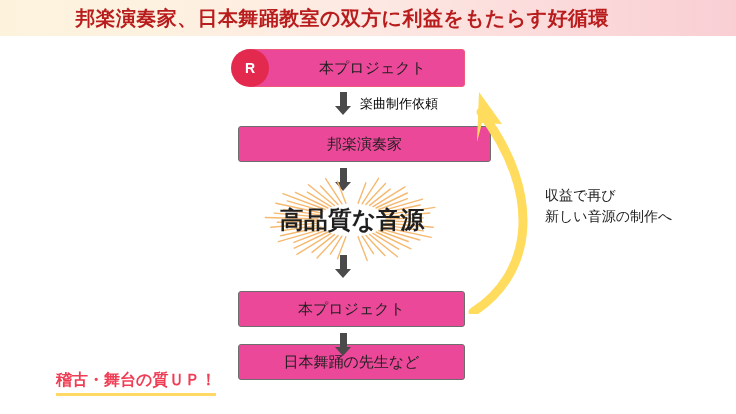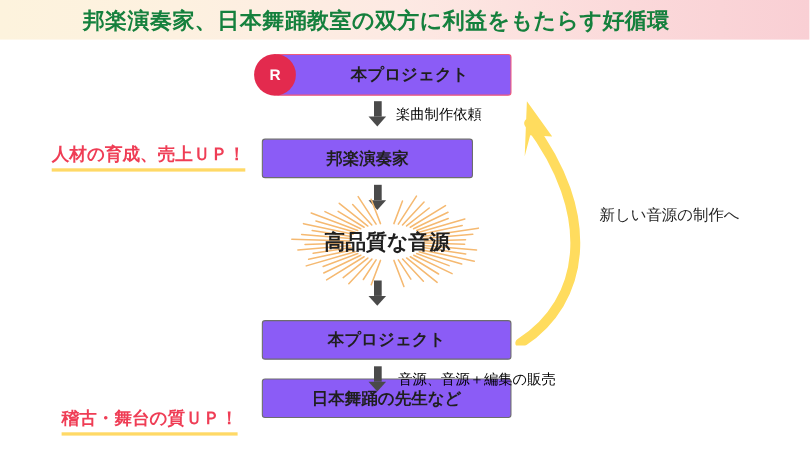--- a/index.html
+++ b/index.html
@@ -13,39 +13,39 @@
   #stage{position:relative;width:736px;height:414px;overflow:hidden;}
 
   
   .title-band{
     position:absolute;left:0;top:0;width:736px;height:36px;
     background:linear-gradient(to right,#fdf3dd 0%,#fdf1e0 22%,#fde9e3 50%,#fbd9da 78%,#f9cfd4 100%);
   }
   .title-text{
     position:absolute;left:0;top:0;width:684px;height:36px;
     display:flex;align-items:center;justify-content:center;
-    font-size:20px;font-weight:bold;color:#15803d;letter-spacing:0.4px;
+    font-size:20px;font-weight:bold;color:#b91c1c;letter-spacing:0.4px;
     white-space:nowrap;
   }
 
   
   .node{
     position:absolute;
     display:flex;align-items:center;justify-content:center;
     box-sizing:border-box;
-    background:#8b5cf6;
-    font-size:15px;font-weight:bold;color:#1f1f1f;
+    background:#ec4899;
+    font-size:15px;font-weight:normal;color:#1f1f1f;
     border-radius:3px;
     white-space:nowrap;
   }
   .node.gray{border:1.5px solid #6d6d6d;}
   .node.pink{border:1.5px solid #f05a7a;}
 
   #node-project{left:250px;top:49px;width:215px;height:38px;padding-left:30px;}
-  #node-player  {left:238px;top:126px;width:192px;height:36px;}
+  #node-player  {left:238px;top:126px;width:253px;height:36px;}
   #node-site    {left:238px;top:291px;width:227px;height:36px;}
   #node-teacher {left:238px;top:344px;width:227px;height:36px;}
 
   
   .r-badge{
     position:absolute;left:231px;top:49px;width:38px;height:38px;
     border-radius:50%;background:#e32a4e;
     display:flex;align-items:center;justify-content:center;
     color:#ffffff;font-size:14px;font-weight:bold;
     z-index:5;
@@ -80,21 +80,21 @@
 
   
   .burst{
     position:absolute;left:262px;top:176px;width:180px;height:88px;
     pointer-events:none;
   }
   .burst svg{display:block;}
   .sparkle-text{
     position:absolute;left:262px;top:176px;width:180px;height:88px;
     display:flex;align-items:center;justify-content:center;
-    font-size:19px;font-weight:bold;color:#1f1f1f;white-space:nowrap;
+    font-size:24px;font-weight:bold;color:#1f1f1f;white-space:nowrap;
   }
 
   
   .callout{
     position:absolute;font-size:16px;font-weight:bold;color:#ef3d55;
     white-space:nowrap;
   }
   .callout .ul{
     display:block;height:3px;background:#ffd966;margin-top:2px;width:100%;
   }
@@ -148,21 +148,20 @@
   <div class="down-arrow" id="arrow-3">
     <div class="shaft"></div>
     <div class="head"></div>
   </div>
   <div class="down-arrow" id="arrow-4">
     <div class="shaft"></div>
     <div class="head"></div>
   </div>
 
   <div class="edge-label" id="label-request">楽曲制作依頼</div>
-  <div class="edge-label" id="label-sales">音源、音源＋編集の販売</div>
 
   <div class="burst">
     <svg width="180" height="88" viewBox="0 0 180 88" xmlns="http://www.w3.org/2000/svg">
       <g id="rays" stroke="#f5b971" stroke-width="1.4" stroke-linecap="round">
           <line x1="123.9" y1="45.0" x2="160.4" y2="46.1"></line>
           <line x1="123.4" y1="47.1" x2="171.2" y2="51.3"></line>
           <line x1="122.5" y1="49.1" x2="161.4" y2="54.9"></line>
           <line x1="121.0" y1="51.0" x2="169.2" y2="61.4"></line>
           <line x1="119.1" y1="52.8" x2="157.7" y2="64.0"></line>
           <line x1="116.8" y1="54.5" x2="146.2" y2="65.5"></line>
@@ -208,33 +207,30 @@
           <line x1="122.5" y1="38.9" x2="172.9" y2="31.4"></line>
           <line x1="123.4" y1="40.9" x2="167.8" y2="37.0"></line>
           <line x1="123.9" y1="43.0" x2="161.2" y2="41.9"></line>
         </g>
     </svg>
   </div>
   <div class="sparkle-text">
     <span>高品質な音源</span>
   </div>
 
-  <div class="callout" id="callout-top">
-    <span>人材の育成、売上ＵＰ！</span>
-    <span class="ul"></span>
-  </div>
   <div class="callout" id="callout-bottom">
     <span>稽古・舞台の質ＵＰ！</span>
     <span class="ul"></span>
   </div>
 
   <div class="return-arc">
     <svg width="120" height="230" viewBox="0 0 120 230" xmlns="http://www.w3.org/2000/svg">
       <path d="M 18 228 C 78 190, 88 110, 26 28" fill="none" stroke="#ffdc5e" stroke-width="9" stroke-linecap="round"></path>
       <path d="M 24 8 L 47 40 L 27 39 L 22 58 Z" fill="#ffdc5e"></path>
     </svg>
   </div>
 
   <div class="return-label">
+    <div>収益で再び</div>
     <div>新しい音源の制作へ</div>
   </div>
 
 </div>
 
 </body></html>

